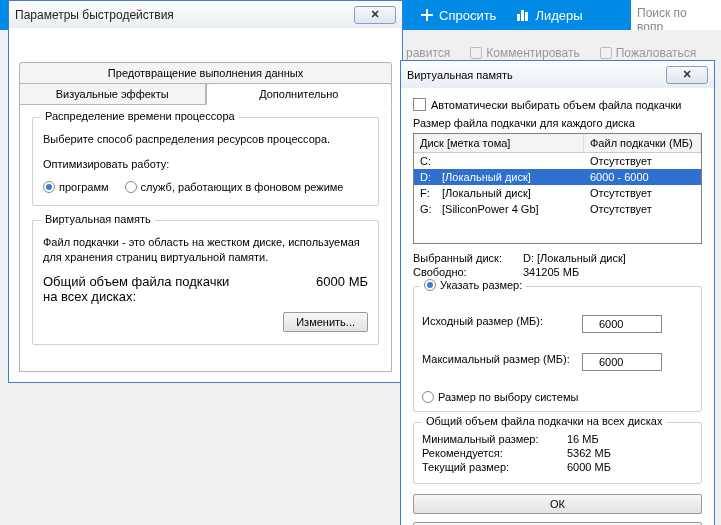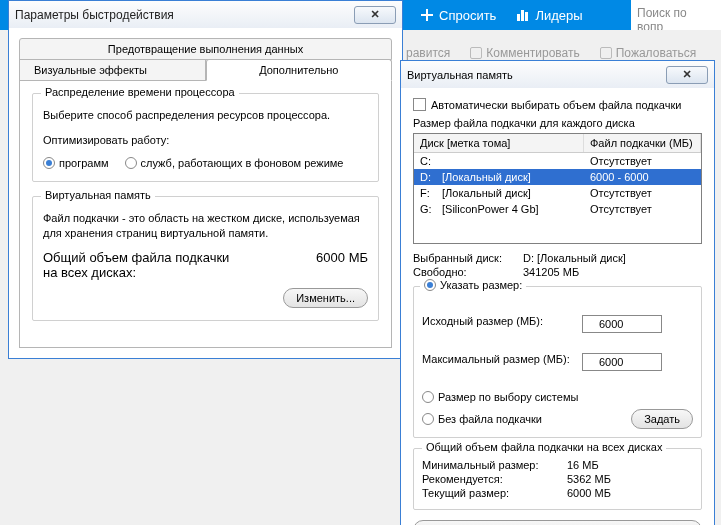--- a/index.html
+++ b/index.html
@@ -11,40 +11,40 @@
 
 .actionbar { position: absolute; top: 40px; left: 390px; right: 0; height: 20px; display: flex; gap: 20px; color: #999; font-size: 12px; align-items: flex-end; }
 .actionbar-item { display: flex; align-items: center; gap: 4px; }
 .ai-icon { width: 12px; height: 12px; border: 1px solid #bbb; border-radius: 2px; }
 
 
 .dlg1 { position: absolute; left: 8px; top: 0; width: 395px; background: #fff; border: 1px solid #3a7fd5; }
 .dlg1-title { height: 27px; background: linear-gradient(#fdfdfd,#e9eef5); display: flex; align-items: center; padding: 0 6px; border-radius: 4px 4px 0 0; }
 .dlg1-title span { font-size: 12px; color: #222; }
 .closebtn { margin-left: auto; width: 42px; height: 18px; border: 1px solid #8a9db5; border-radius: 3px; background: linear-gradient(#f7f9fc,#dce5f0); display: flex; align-items: center; justify-content: center; font-size: 11px; font-weight: bold; color: #333; cursor: pointer; }
-.dlg1-body { padding: 10px; }
+.dlg1-body { padding: 10px; margin-top: 24px; }
 
 .tabbar { display: flex; position: relative; }
 .tab { border: 1px solid #b5b5b5; padding: 4px 14px; font-size: 11px; background: #f4f4f4; cursor: pointer; position: relative; }
 .tab.wide { flex: 1; text-align: center; border-radius: 3px 3px 0 0; }
 .tab.row2 { margin-top: -1px; }
 .tab.active { background: #fff; border-bottom: 1px solid #fff; z-index: 2; border-radius: 3px 3px 0 0; }
 .tabcontent { border: 1px solid #b5b5b5; border-top: none; padding: 12px; background: #fff; }
 
 .groupbox { border: 1px solid #d0d0d0; border-radius: 2px; padding: 10px 10px 12px 10px; margin-bottom: 14px; position: relative; }
 .groupbox-title { position: absolute; top: -8px; left: 8px; background: #fff; padding: 0 4px; font-size: 11px; color: #000; }
 .groupbox p { font-size: 11px; color: #000; margin: 4px 0; line-height: 1.4; }
 
 .radio-row { display: flex; gap: 16px; align-items: center; margin-top: 8px; }
 .radio { display: flex; align-items: center; gap: 4px; font-size: 11px; cursor: pointer; }
 .radio-dot { width: 12px; height: 12px; border: 1px solid #888; border-radius: 50%; display: flex; align-items: center; justify-content: center; }
 .radio-dot.checked::after { content: ""; width: 6px; height: 6px; background: #3a7fd5; border-radius: 50%; }
 
 .vm-row { display: flex; justify-content: space-between; font-size: 13px; margin-top: 8px; }
-.btn { border: 1px solid #999; border-radius: 10px; background: linear-gradient(#f7f7f7,#e3e3e3); padding: 3px 12px; font-size: 11px; cursor: pointer; }
+.btn { border: 1px solid #999; border-radius: 2px; background: linear-gradient(#f7f7f7,#e3e3e3); padding: 3px 12px; font-size: 11px; cursor: pointer; }
 .btn-row-right { display: flex; justify-content: flex-end; margin-top: 8px; }
 
 
 .dlg2 { position: absolute; left: 400px; top: 60px; width: 315px; background: #fff; border: 1px solid #3a7fd5; }
 .dlg2-title { height: 27px; background: linear-gradient(#fdfdfd,#e9eef5); display: flex; align-items: center; padding: 0 6px; }
 .dlg2-body { padding: 10px 12px; font-size: 11px; color: #000; }
 
 .chk { display: flex; align-items: center; gap: 5px; margin-bottom: 6px; }
 .chk-box { width: 13px; height: 13px; border: 1px solid #888; background: #fff; }
 
@@ -117,21 +117,21 @@
 <div class="dlg1">
   <div class="dlg1-title">
     <span>Параметры быстродействия</span>
     <div class="closebtn">✕</div>
   </div>
   <div class="dlg1-body">
     <div class="tabbar">
       <div class="tab wide">Предотвращение выполнения данных</div>
     </div>
     <div class="tabbar">
-      <div class="tab row2" style="width:50%; text-align:left;">Визуальные эффекты</div>
+      <div class="tab row2" style="width:50%; text-align:center;">Визуальные эффекты</div>
       <div class="tab row2 active" style="width:50%; text-align:center;">Дополнительно</div>
     </div>
     <div class="tabcontent">
       <div class="groupbox">
         <div class="groupbox-title">Распределение времени процессора</div>
         <p>Выберите способ распределения ресурсов процессора.</p>
         <p style="margin-top:10px;">Оптимизировать работу:</p>
         <div class="radio-row">
           <div class="radio">
               <span class="radio-dot checked"></span>
@@ -215,27 +215,20 @@
           <input value="6000" style="">
         </div>
       <div class="field-row">
           <label>Максимальный размер (МБ):</label>
           <input value="6000" style="">
         </div>
       <div class="radio" style="margin-top:6px;">
           <span class="radio-dot"></span>
           <span>Размер по выбору системы</span>
         </div>
-      <div class="set-row">
-        <div class="radio">
-            <span class="radio-dot"></span>
-            <span>Без файла подкачки</span>
-          </div>
-        <div class="btn">Задать</div>
-      </div>
     </div>
 
     <div class="totalbox">
       <div class="groupbox-title">Общий объем файла подкачки на всех дисках</div>
       <div class="info-row">
           <span class="info-label">Минимальный размер:</span>
           <span>16 МБ</span>
         </div>
       <div class="info-row">
           <span class="info-label">Рекомендуется:</span>

